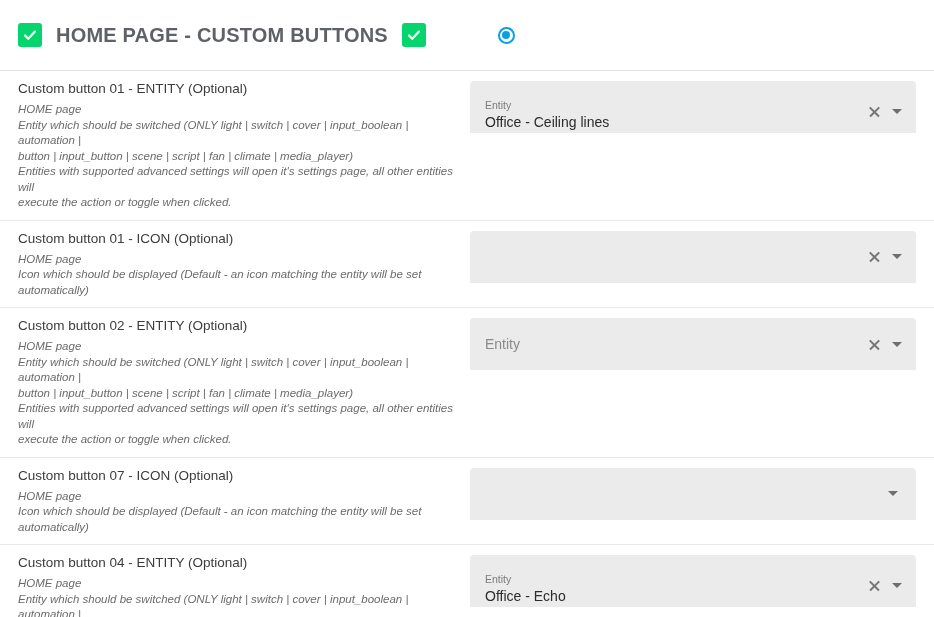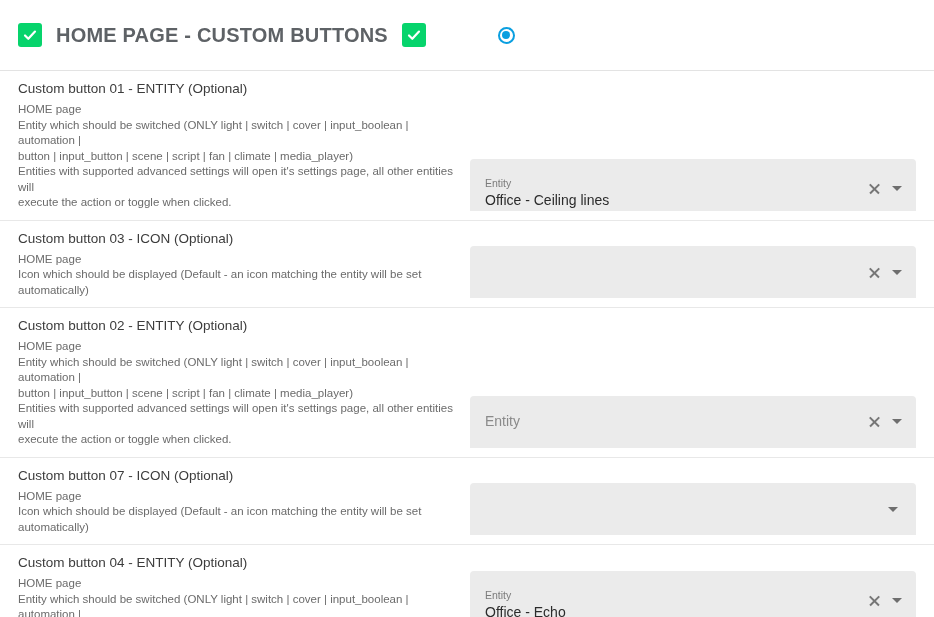--- a/index.html
+++ b/index.html
@@ -57,40 +57,41 @@
   .radio .dot {
     width: 8px;
     height: 8px;
     border-radius: 50%;
     background: #0a9fe0;
   }
 
   
   .row {
     display: flex;
-    align-items: flex-end;
+    align-items: flex-start;
     border-bottom: 1px solid #e8e8e8;
     padding: 9px 16px 9px 18px;
     min-height: 78px;
   }
   .row:last-child { border-bottom: none; }
 
   .label-col {
     width: 452px;
     flex: none;
     padding-right: 10px;
   }
   .row-title {
     font-size: 13.5px;
     color: #3c3c3c;
     line-height: 18px;
     margin-bottom: 4px;
   }
   .row-desc {
     font-size: 11.5px;
+    font-style: italic;
     color: #6b6b6b;
     line-height: 15.5px;
   }
   .row-desc .ln { display: block; }
 
   .field-col {
     flex: 1 1 auto;
     display: flex;
     justify-content: flex-start;
     padding-top: 1px;
@@ -221,21 +222,21 @@
       <div class="icons">
         <span class="clear-icon"></span>
         <span class="caret"></span>
       </div>
     </div>
   </div>
 </div>
 
 <div class="row">
   <div class="label-col">
-    <div class="row-title">Custom button 03 - ICON (Optional)</div>
+    <div class="row-title">Custom button 01 - ICON (Optional)</div>
     <div class="row-desc">
       <span class="ln">HOME page</span>
       <span class="ln">Icon which should be displayed (Default - an icon matching the entity will be set</span>
       <span class="ln">automatically)</span>
     </div>
   </div>
   <div class="field-col">
     <div class="field">
       <div class="texts">
         <div class="value"></div>

